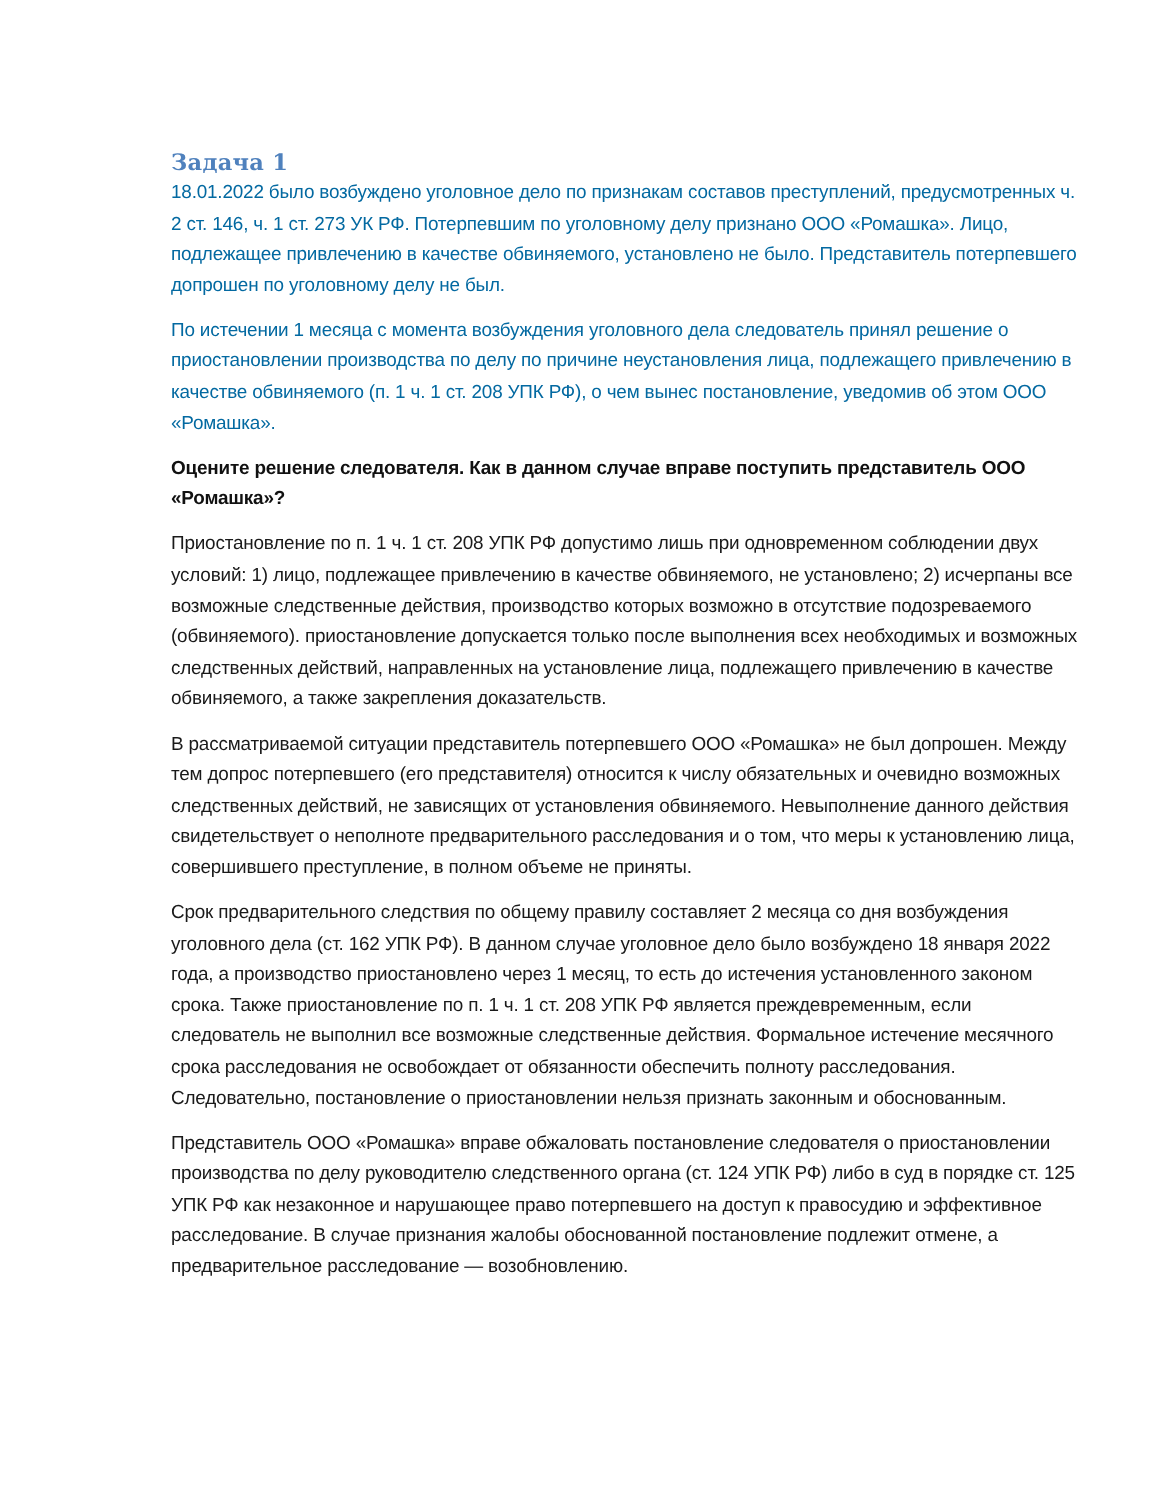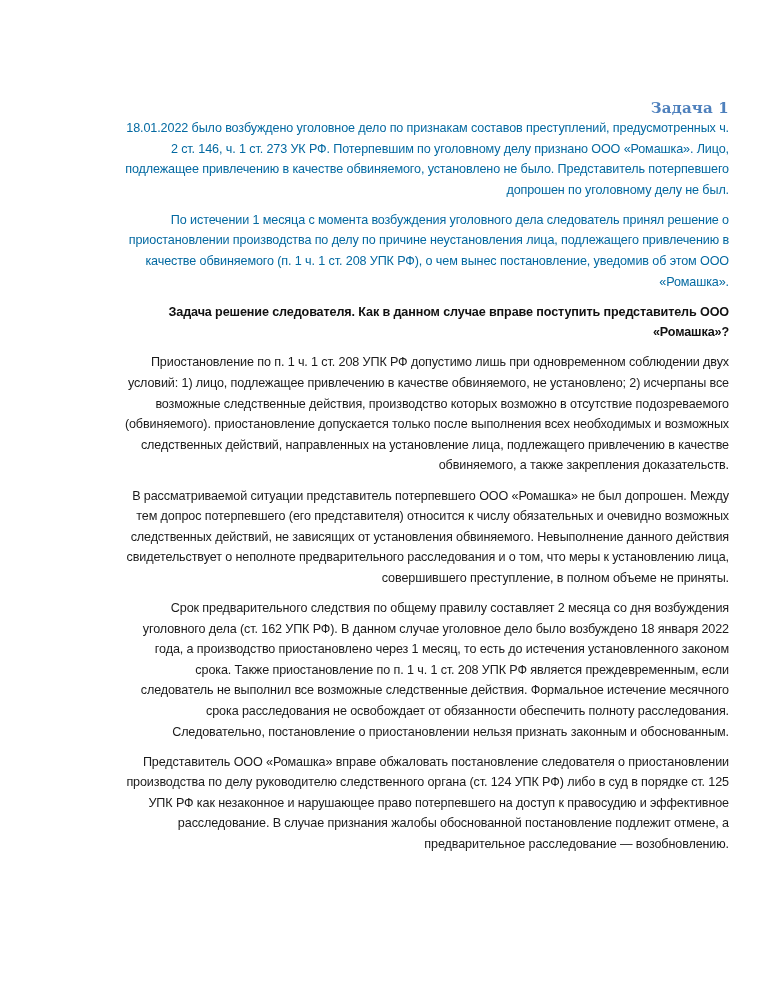--- a/index.html
+++ b/index.html
@@ -1,35 +1,35 @@
 <!DOCTYPE html>
 <html><head>
   <meta charset="utf-8">
   <style>
     html, body { margin: 0; padding: 0; background: #ffffff; }
     body { width: 768px; height: 994px; position: relative; overflow: hidden; }
     .page {
-      position: absolute; left: 124px; top: 98px; width: 605px;
+      position: absolute; left: 114px; top: 98px; width: 605px;
       font-family: "Liberation Sans", sans-serif;
-      font-size: 12.6px; line-height: 20.6px; color: #1a1a1a; text-align: right;
+      font-size: 12.6px; line-height: 20.6px; color: #1a1a1a;
     }
     .title {
       font-family: "DejaVu Serif", serif; font-weight: bold;
       font-size: 15px; line-height: 20px; color: #4f81bd; margin: 0;
       letter-spacing: 0.2px;
     }
     .p { margin: 0 0 9.5px 0; letter-spacing: -0.12px; }
     .blue { color: #0369a1; }
     .q { font-weight: bold; color: #111; }
   </style>
 </head>
 <body>
 
 <div class="page">
   <h1 class="title">Задача 1</h1>
   <p class="p blue">18.01.2022 было возбуждено уголовное дело по признакам составов преступлений, предусмотренных ч. 2 ст. 146, ч. 1 ст. 273 УК РФ. Потерпевшим по уголовному делу признано ООО «Ромашка». Лицо, подлежащее привлечению в качестве обвиняемого, установлено не было. Представитель потерпевшего допрошен по уголовному делу не был.</p>
   <p class="p blue">По истечении 1 месяца с момента возбуждения уголовного дела следователь принял решение о приостановлении производства по делу по причине неустановления лица, подлежащего привлечению в качестве обвиняемого (п. 1 ч. 1 ст. 208 УПК РФ), о чем вынес постановление, уведомив об этом ООО «Ромашка».</p>
-  <p class="p q">Задача решение следователя. Как в данном случае вправе поступить представитель ООО «Ромашка»?</p>
+  <p class="p q">Оцените решение следователя. Как в данном случае вправе поступить представитель ООО «Ромашка»?</p>
   <p class="p">Приостановление по п. 1 ч. 1 ст. 208 УПК РФ допустимо лишь при одновременном соблюдении двух условий: 1) лицо, подлежащее привлечению в качестве обвиняемого, не установлено; 2) исчерпаны все возможные следственные действия, производство которых возможно в отсутствие подозреваемого (обвиняемого). приостановление допускается только после выполнения всех необходимых и возможных следственных действий, направленных на установление лица, подлежащего привлечению в качестве обвиняемого, а также закрепления доказательств.</p>
   <p class="p">В рассматриваемой ситуации представитель потерпевшего ООО «Ромашка» не был допрошен. Между тем допрос потерпевшего (его представителя) относится к числу обязательных и очевидно возможных следственных действий, не зависящих от установления обвиняемого. Невыполнение данного действия свидетельствует о неполноте предварительного расследования и о том, что меры к установлению лица, совершившего преступление, в полном объеме не приняты.</p>
   <p class="p">Срок предварительного следствия по общему правилу составляет 2 месяца со дня возбуждения уголовного дела (ст. 162 УПК РФ). В данном случае уголовное дело было возбуждено 18 января 2022 года, а производство приостановлено через 1 месяц, то есть до истечения установленного законом срока.  Также  приостановление по п. 1 ч. 1 ст. 208 УПК РФ является преждевременным, если следователь не выполнил все возможные следственные действия. Формальное истечение месячного срока расследования не освобождает от обязанности обеспечить полноту расследования. Следовательно, постановление о приостановлении нельзя признать законным и обоснованным.</p>
   <p class="p">Представитель ООО «Ромашка» вправе обжаловать постановление следователя о приостановлении производства по делу руководителю следственного органа (ст. 124 УПК РФ) либо в суд в порядке ст. 125 УПК РФ как незаконное и нарушающее право потерпевшего на доступ к правосудию и эффективное расследование. В случае признания жалобы обоснованной постановление подлежит отмене, а предварительное расследование — возобновлению.</p>
 </div>
 
 </body></html>

